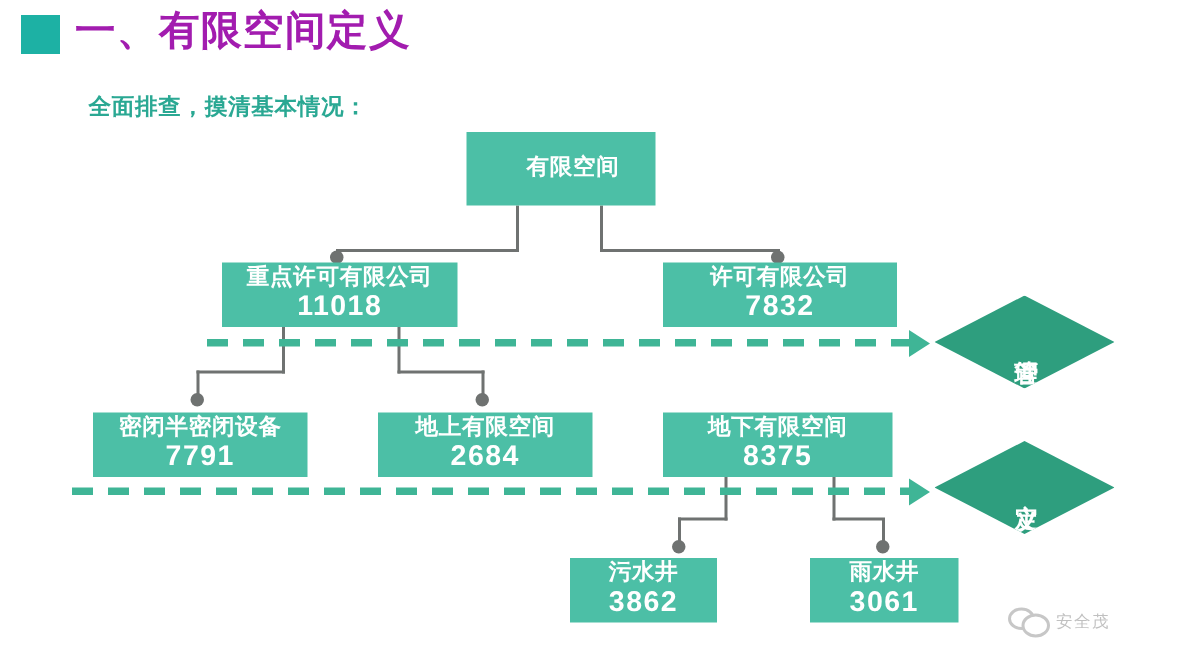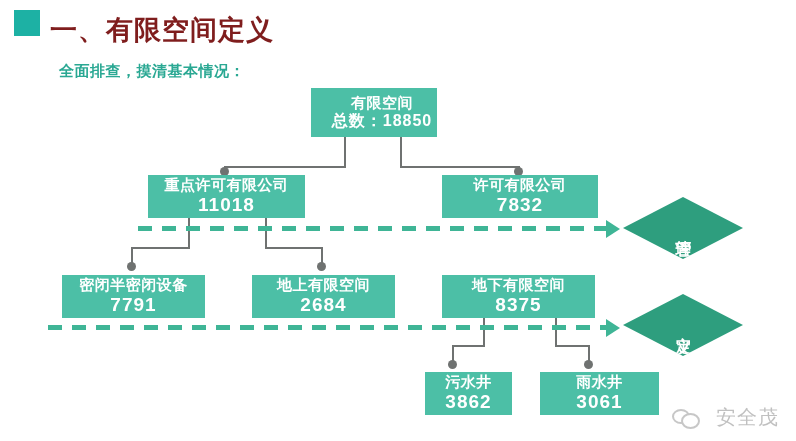--- a/index.html
+++ b/index.html
@@ -11,22 +11,22 @@
     position:relative;
   }
   #stage{position:absolute;left:0;top:0;width:796px;height:441px;}
 
   
   .title-bullet{
     position:absolute;left:14px;top:10px;width:26px;height:26px;
     background:#1db1a4;
   }
   .title-text{
-    position:absolute;left:50px;top:12px;
-    font-size:27px;font-weight:bold;color:#7f1d1d;
+    position:absolute;left:50px;top:2px;
+    font-size:27px;font-weight:bold;color:#a21caf;
     letter-spacing:1px;white-space:nowrap;
   }
   .subtitle{
     position:absolute;left:59px;top:62px;
     font-size:15px;font-weight:bold;color:#2aa893;
     letter-spacing:.5px;white-space:nowrap;
   }
 
   
   .node{
@@ -46,22 +46,22 @@
   .node.n-root .l1{font-size:15px;}
   .node.n-root .l2{font-size:16px;}
 
   .node.n-key  {left:148px;top:175px;width:157px;height:43px;}
   .node.n-lic  {left:442px;top:175px;width:156px;height:43px;}
 
   .node.n-seal {left:62px; top:275px;width:143px;height:43px;}
   .node.n-above{left:252px;top:275px;width:143px;height:43px;align-items:center;}
   .node.n-under{left:442px;top:275px;width:153px;height:43px;}
 
-  .node.n-sewage{left:425px;top:372px;width:87px;height:43px;}
-  .node.n-rain  {left:540px;top:372px;width:119px;height:43px;}
+  .node.n-sewage{left:380px;top:372px;width:98px;height:43px;}
+  .node.n-rain  {left:540px;top:372px;width:99px;height:43px;}
 
   
   .diamond{
     position:absolute;
     width:120px;height:62px;
     background:#2e9e7e;
     clip-path:polygon(50% 0%,100% 50%,50% 100%,0% 50%);
     display:flex;align-items:center;justify-content:center;
   }
   .diamond span{
@@ -90,21 +90,21 @@
   }
 
   
   .wm{position:absolute;left:672px;top:404px;display:flex;align-items:center;gap:6px;opacity:.55;}
   .wm-logo{position:relative;width:26px;height:20px;}
   .wm-logo .b1,.wm-logo .b2{
     position:absolute;border:2px solid #9a9a9a;border-radius:50%;background:#fff;
   }
   .wm-logo .b1{left:0;top:1px;width:14px;height:11px;}
   .wm-logo .b2{left:9px;top:5px;width:15px;height:12px;}
-  .wm-text{font-size:20px;color:#8e8e8e;letter-spacing:1px;white-space:nowrap;margin-left:12px;}
+  .wm-text{font-size:11px;color:#8e8e8e;letter-spacing:1px;white-space:nowrap;}
 </style>
 </head>
 <body>
 
 <div id="stage">
 
   <div class="title-bullet"></div>
   <div class="title-text">一、有限空间定义</div>
   <div class="subtitle">全面排查，摸清基本情况：</div>
 
@@ -139,21 +139,20 @@
   <div class="dot" style="left:584px;top:360px;"></div>
 
   <div class="dash" style="left:138px;top:226px;width:470px;"></div>
   <div class="dash-arrow" style="left:606px;top:220px;"></div>
 
   <div class="dash" style="left:48px;top:325px;width:562px;"></div>
   <div class="dash-arrow" style="left:606px;top:319px;"></div>
 
   <div class="node n-root">
     <span class="l1">有限空间</span>
-    <span class="l2">总数：18850</span>
   </div>
 
   <div class="node n-key">
     <span class="l1">重点许可有限公司</span>
     <span class="l2">11018</span>
   </div>
 
   <div class="node n-lic">
     <span class="l1">许可有限公司</span>
     <span class="l2">7832</span>

